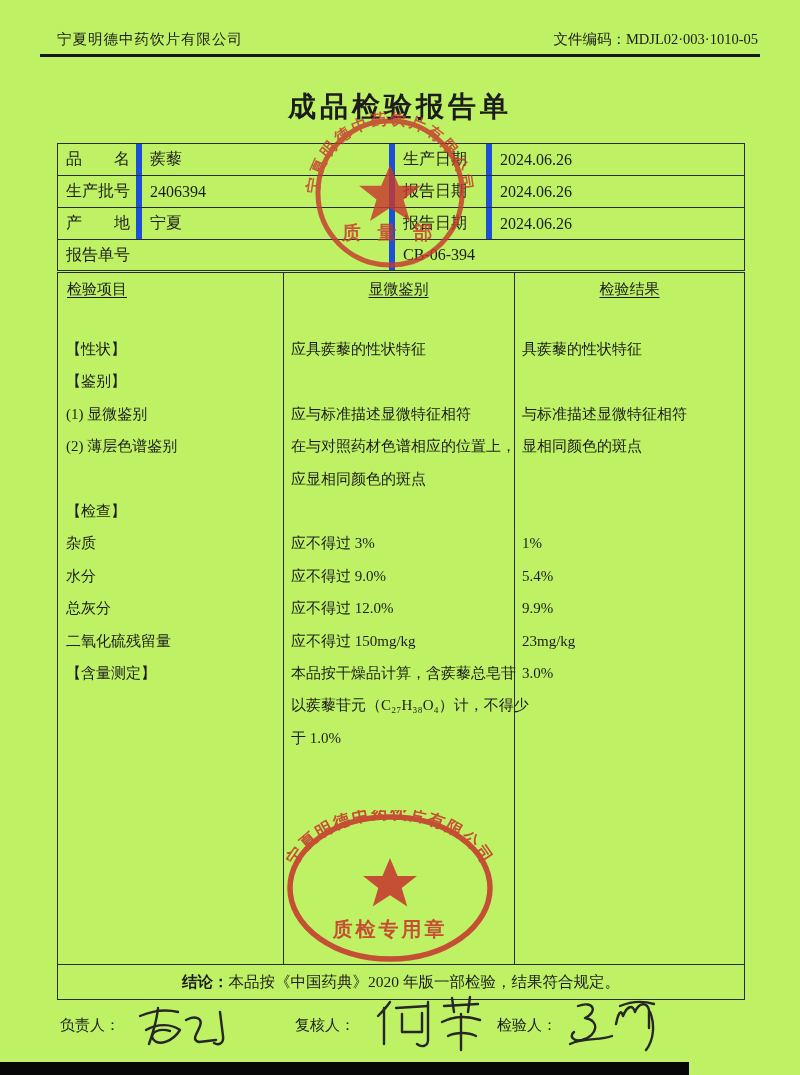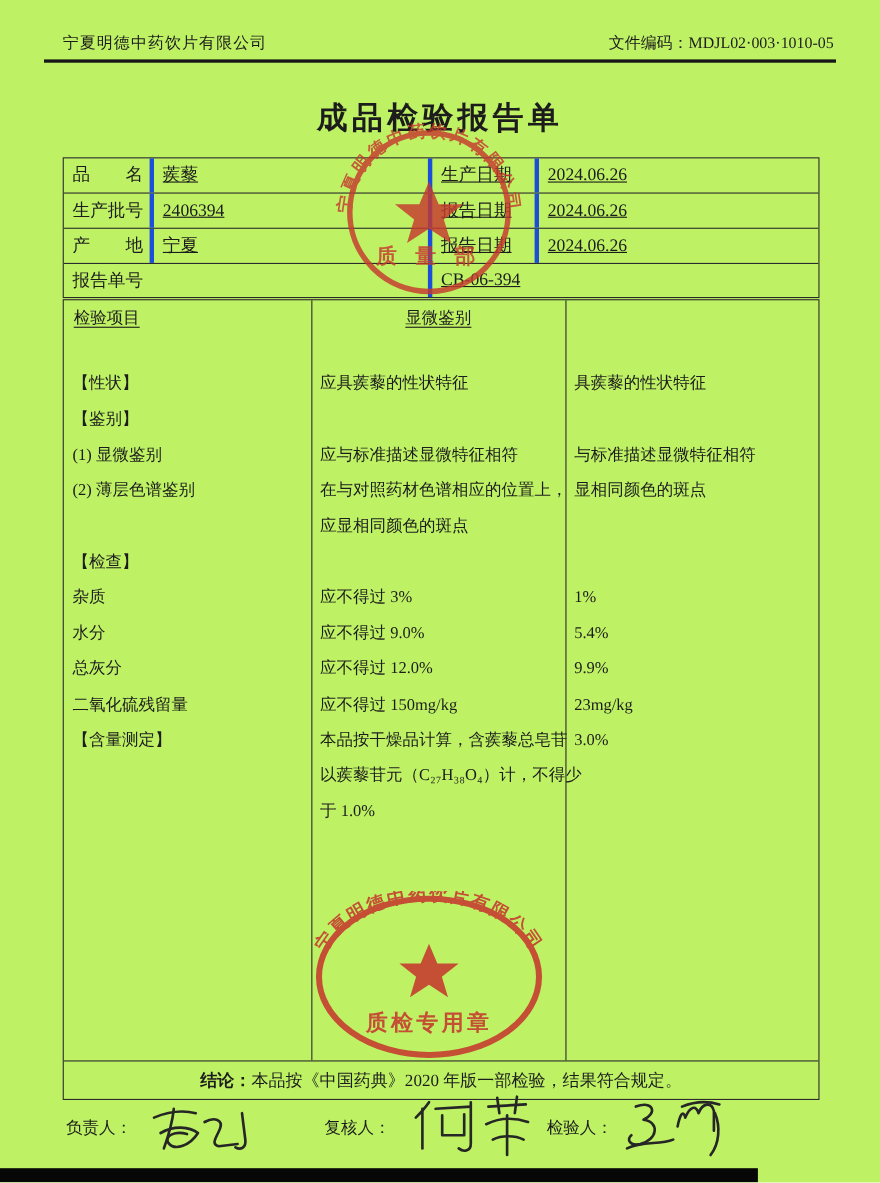--- a/index.html
+++ b/index.html
@@ -10,21 +10,21 @@
   .hdr-company{left:57px;top:30px;font-size:14.5px;letter-spacing:1px;}
   .hdr-code{right:42px;top:30px;font-size:14.5px;}
   .hdr-rule{left:40px;top:54px;width:720px;height:3px;background:#161616;}
   .doc-title{left:0;top:88px;width:800px;text-align:center;font-size:28px;font-weight:bold;letter-spacing:4px;}
   
   .info-table{left:57px;top:143px;width:688px;border:1px solid #2b2b2b;box-sizing:border-box;}
   .irow{display:grid;height:31px;border-bottom:1px solid #2b2b2b;}
   .irow.r4{height:30px;border-bottom:none;grid-template-columns:331px 355px;}
   .irow.cols{grid-template-columns:78px 253px 97px 258px;text-align:right;}
   .icell{display:flex;align-items:center;padding-left:8px;font-size:16px;box-sizing:border-box;white-space:pre;}
-  .icell.bl{border-left:4px solid #1d4ed8;text-decoration:underline;}
+  .icell.bl{border-left:6px solid #1d4ed8;}
   
   .main-table{left:57px;top:272px;width:688px;height:728px;border:1px solid #2b2b2b;box-sizing:border-box;}
   .vline{position:absolute;top:0;width:1px;height:691px;background:#2b2b2b;}
   .hline-concl{position:absolute;left:0;top:691px;width:100%;height:1px;background:#2b2b2b;}
   .col-hdr{position:absolute;top:7px;font-size:15px;}
   .col-hdr span{text-decoration:underline;text-underline-offset:3px;}
   .tcol{position:absolute;top:60px;font-size:15px;line-height:32.4px;white-space:pre;}
   .tline{height:32.4px;}
   .concl{position:absolute;left:0;top:692px;width:100%;height:35px;display:flex;align-items:center;justify-content:center;font-size:15.5px;white-space:pre;}
   .concl b{font-weight:bold;}
@@ -82,20 +82,22 @@
 
   <div class="abs main-table">
     <div class="vline" style="left:225px;"></div>
     <div class="vline" style="left:456px;"></div>
     <div class="hline-concl"></div>
 
     <div class="col-hdr" style="left:9px;">
       <span>检验项目</span></div>
     <div class="col-hdr" style="left:225px;width:231px;text-align:center;">
       <span>显微鉴别</span></div>
+    <div class="col-hdr" style="left:456px;width:231px;text-align:center;">
+      <span>检验结果</span></div>
 
     <div class="tcol" style="left:8px;width:210px;"><div class="tline">【性状】</div><div class="tline">【鉴别】</div><div class="tline">(1) 显微鉴别</div><div class="tline">(2) 薄层色谱鉴别</div><div class="tline">&nbsp;</div><div class="tline">【检查】</div><div class="tline">杂质</div><div class="tline">水分</div><div class="tline">总灰分</div><div class="tline">二氧化硫残留量</div><div class="tline">【含量测定】</div><div class="tline">&nbsp;</div><div class="tline">&nbsp;</div></div>
     <div class="tcol" style="left:233px;width:220px;"><div class="tline">应具蒺藜的性状特征</div><div class="tline">&nbsp;</div><div class="tline">应与标准描述显微特征相符</div><div class="tline">在与对照药材色谱相应的位置上，</div><div class="tline">应显相同颜色的斑点</div><div class="tline">&nbsp;</div><div class="tline">应不得过 3%</div><div class="tline">应不得过 9.0%</div><div class="tline">应不得过 12.0%</div><div class="tline">应不得过 150mg/kg</div><div class="tline">本品按干燥品计算，含蒺藜总皂苷</div><div class="tline">以蒺藜苷元（C₂₇H₃₈O₄）计，不得少</div><div class="tline">于 1.0%</div></div>
     <div class="tcol" style="left:464px;width:220px;"><div class="tline">具蒺藜的性状特征</div><div class="tline">&nbsp;</div><div class="tline">与标准描述显微特征相符</div><div class="tline">显相同颜色的斑点</div><div class="tline">&nbsp;</div><div class="tline">&nbsp;</div><div class="tline">1%</div><div class="tline">5.4%</div><div class="tline">9.9%</div><div class="tline">23mg/kg</div><div class="tline">3.0%</div><div class="tline">&nbsp;</div><div class="tline">&nbsp;</div></div>
 
     <div class="concl">
       <b>结论：</b><span>本品按《中国药典》2020 年版一部检验，结果符合规定。</span>
     </div>
   </div>
 

